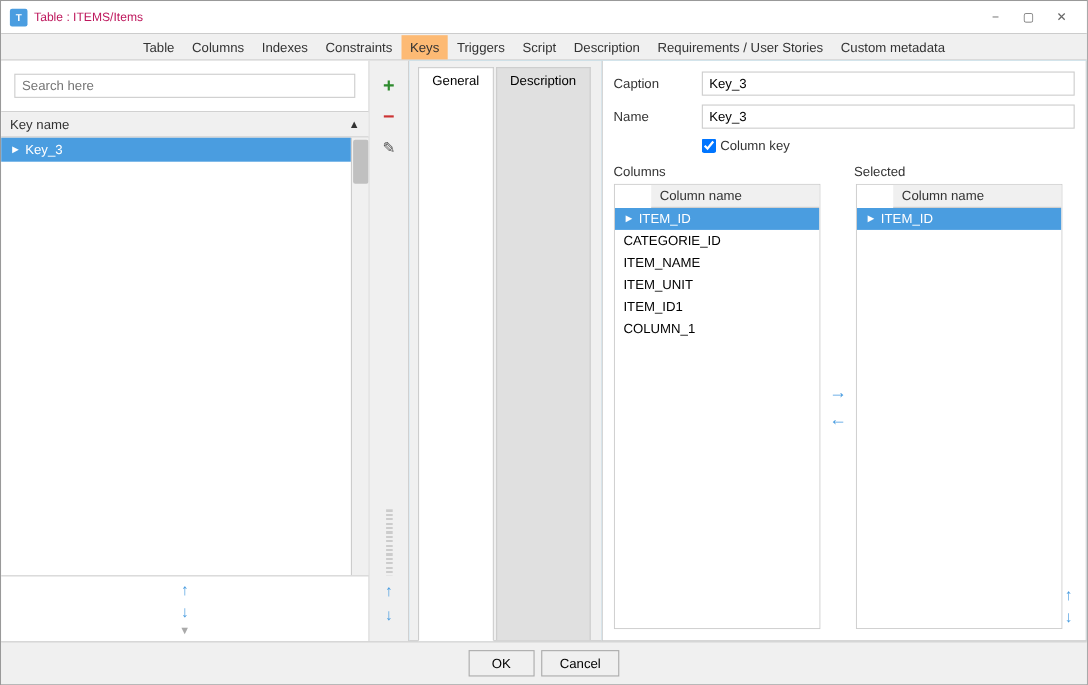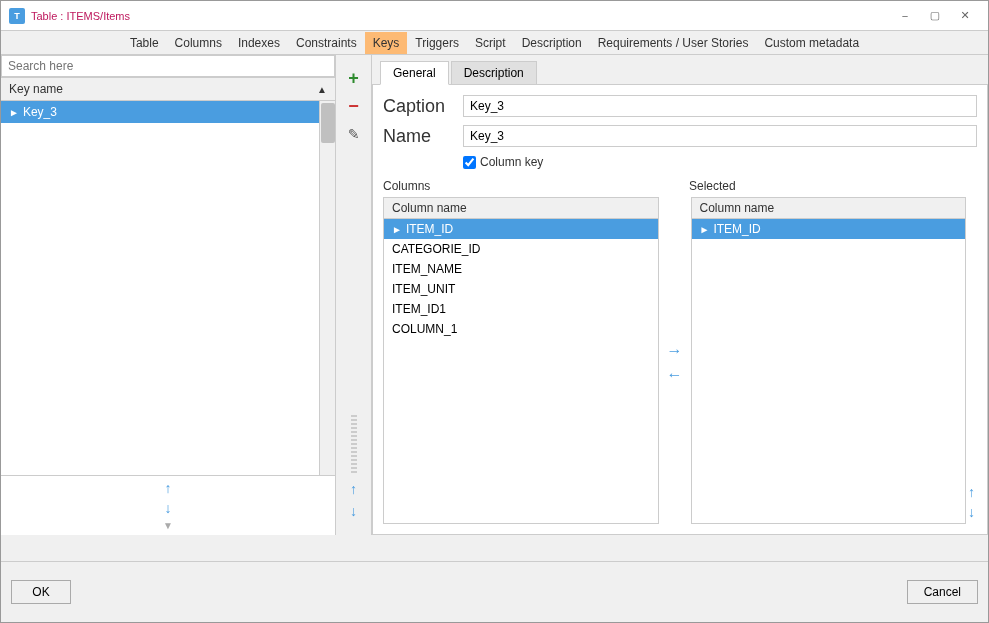--- a/index.html
+++ b/index.html
@@ -15,70 +15,70 @@
     .title-bar-btn { width: 30px; height: 30px; display: flex; align-items: center; justify-content: center; cursor: pointer; font-size: 11px; color: #666; border: none; background: none; }
 
     .menu-bar { background: #f0f0f0; height: 24px; display: flex; align-items: center; border-bottom: 1px solid #ccc; padding: 0 4px; justify-content: center; }
     .menu-item { padding: 2px 8px; cursor: pointer; color: #333; font-size: 12px; height: 22px; display: flex; align-items: center; }
     .menu-item.active { background: #fdba74; }
 
     .content { display: flex; flex: 1; overflow: hidden; }
 
     .left-panel { width: 335px; display: flex; flex-direction: column; border-right: 1px solid #ccc; background: #fff; }
 
-    .search-box { padding: 0; border-bottom: 1px solid #ccc; }
+    .search-box { padding: 12px; border-bottom: 1px solid #ccc; }
     .search-input { width: 100%; height: 22px; border: 1px solid #ccc; padding: 2px 6px; font-size: 12px; outline: none; }
 
     .key-list-header { background: #f0f0f0; padding: 4px 8px; font-size: 12px; color: #333; border-bottom: 1px solid #ccc; display: flex; align-items: center; justify-content: space-between; }
     .key-list-scroll { flex: 1; overflow-y: auto; position: relative; }
     .key-list-item { padding: 4px 8px; cursor: pointer; display: flex; align-items: center; gap: 4px; }
     .key-list-item.selected { background: #4a9de0; color: white; }
     .key-arrow { font-size: 10px; }
 
     .action-buttons { display: flex; flex-direction: column; align-items: center; padding: 8px; gap: 6px; border-right: 1px solid #ccc; background: #f0f0f0; width: 36px; justify-content: flex-start; padding-top: 12px; }
     .action-btn { width: 22px; height: 22px; display: flex; align-items: center; justify-content: center; cursor: pointer; color: #333; font-size: 16px; border: none; background: none; }
     .action-btn.add { color: #2e8b2e; font-size: 18px; font-weight: bold; }
     .action-btn.remove { color: #cc3333; font-size: 18px; font-weight: bold; }
     .action-btn.edit { color: #555; font-size: 14px; }
     .move-btn { background: none; border: none; cursor: pointer; color: #4a9de0; font-size: 14px; }
 
-    .right-panel { flex: 1; display: flex; flex-direction: column; background: #7dd3fc; padding: 0; }
+    .right-panel { flex: 1; display: flex; flex-direction: row; background: #7dd3fc; padding: 0; }
 
     .tabs-bar { display: flex; background: #f0f0f0; padding: 6px 8px 0 8px; border-bottom: 1px solid #ccc; }
     .tab { padding: 4px 12px; border: 1px solid #ccc; border-bottom: none; cursor: pointer; background: #e0e0e0; margin-right: 2px; font-size: 12px; }
     .tab.active { background: #fff; border-bottom: 1px solid #fff; margin-bottom: -1px; z-index: 1; }
 
     .panel-content { background: #fff; flex: 1; display: flex; flex-direction: column; padding: 10px; margin: 0; border: 1px solid #ccc; border-top: none; overflow: hidden; }
 
     .form-row { display: flex; align-items: center; margin-bottom: 8px; }
-    .form-label { width: 80px; color: #333; font-size: 18px; }
+    .form-label { width: 80px; color: #333; font-size: 12px; }
     .form-input { flex: 1; height: 22px; border: 1px solid #ccc; padding: 2px 6px; font-size: 12px; outline: none; }
 
     .checkbox-row { display: flex; align-items: center; gap: 4px; margin-bottom: 10px; padding-left: 80px; }
     .checkbox-row input { margin: 0; }
     .checkbox-row label { font-size: 12px; color: #333; }
 
     .columns-section { flex: 1; display: flex; gap: 0; overflow: hidden; }
 
     .col-panel { display: flex; flex-direction: column; flex: 1; overflow: hidden; }
 
     .transfer-btns { display: flex; flex-direction: column; align-items: center; justify-content: center; gap: 6px; padding: 0 8px; }
     .transfer-btn { background: none; border: none; cursor: pointer; color: #4a9de0; font-size: 16px; }
 
     .col-table-wrapper { flex: 1; border: 1px solid #ccc; overflow: hidden; display: flex; flex-direction: column; }
-    .col-table-header { background: #f0f0f0; border-bottom: 1px solid #ccc; padding: 3px 8px; font-size: 12px; color: #333; display: flex; align-items: center; }
+    .col-table-header { background: #f0f0f0; border-bottom: 1px solid #ccc; padding: 3px 8px; font-size: 12px; color: #333; display: flex; align-items: center; margin-left: 33px; }
     .col-table-body { flex: 1; overflow-y: auto; }
     .col-row { padding: 3px 8px; display: flex; align-items: center; gap: 4px; cursor: pointer; font-size: 12px; }
     .col-row.selected { background: #4a9de0; color: white; }
     .col-arrow { font-size: 10px; }
 
     .col-move-btns { display: flex; flex-direction: column; gap: 4px; padding: 4px 2px; justify-content: flex-end; }
     .col-move-btn { background: none; border: none; cursor: pointer; color: #4a9de0; font-size: 14px; }
 
-    .bottom-bar { display: flex; justify-content: space-between; padding: 18px 10px; gap: 6px; border-top: 1px solid #ccc; background: #f0f0f0; margin-top: 26px; }
+    .bottom-bar { display: flex; justify-content: center; padding: 7px 10px; gap: 6px; border-top: 1px solid #ccc; background: #f0f0f0; }
     .btn { padding: 4px 16px; border: 1px solid #aaa; background: #f0f0f0; cursor: pointer; font-size: 12px; min-width: 60px; }
     .btn.ok { background: #f0f0f0; }
 
     .scrollbar-stub { width: 16px; background: #f0f0f0; border-left: 1px solid #ccc; display: flex; flex-direction: column; }
     .scroll-thumb { background: #c0c0c0; width: 14px; height: 40px; margin: 2px auto; border-radius: 2px; }
 
     .left-bottom-btns { display: flex; flex-direction: column; align-items: center; gap: 4px; padding: 4px 0; border-top: 1px solid #ccc; }
     .key-list-with-scroll { display: flex; flex: 1; overflow: hidden; }
 
     .dotted-resize { width: 6px; cursor: col-resize; background: repeating-linear-gradient(to bottom, #ccc 0px, #ccc 2px, transparent 2px, transparent 4px); margin: 0 2px; }

